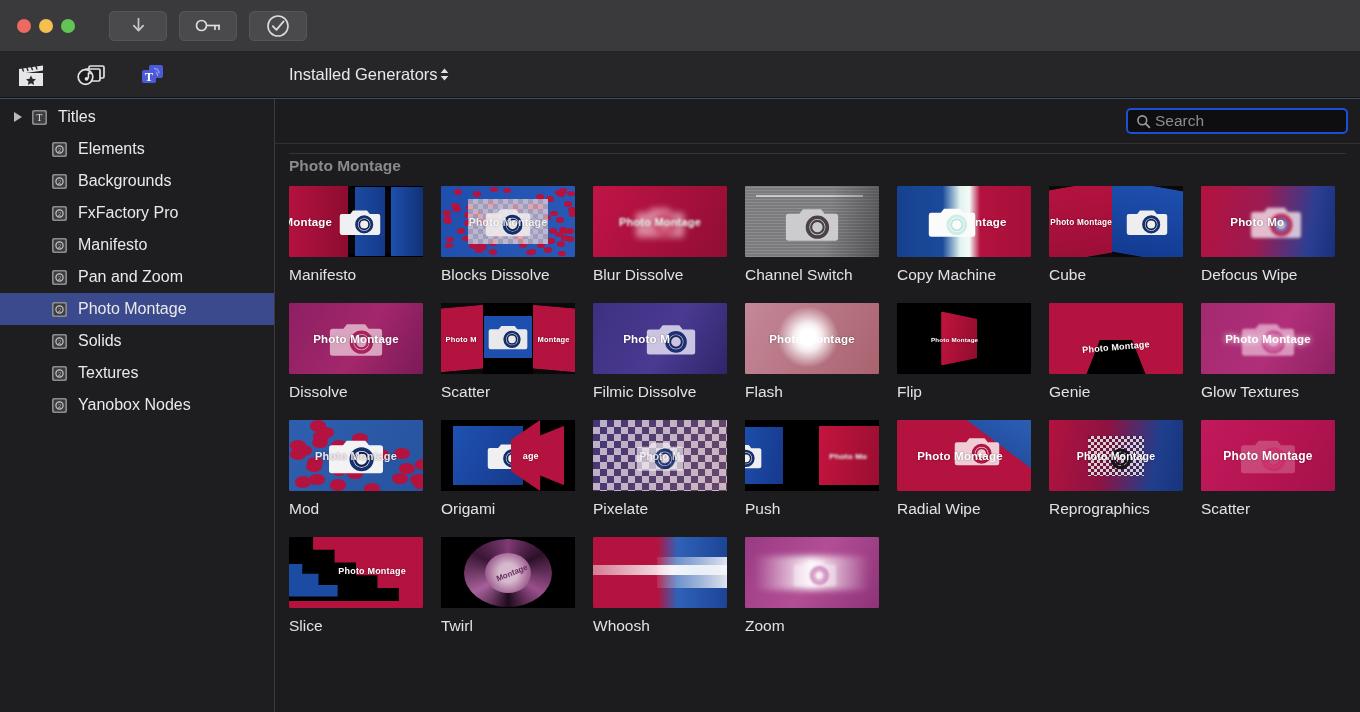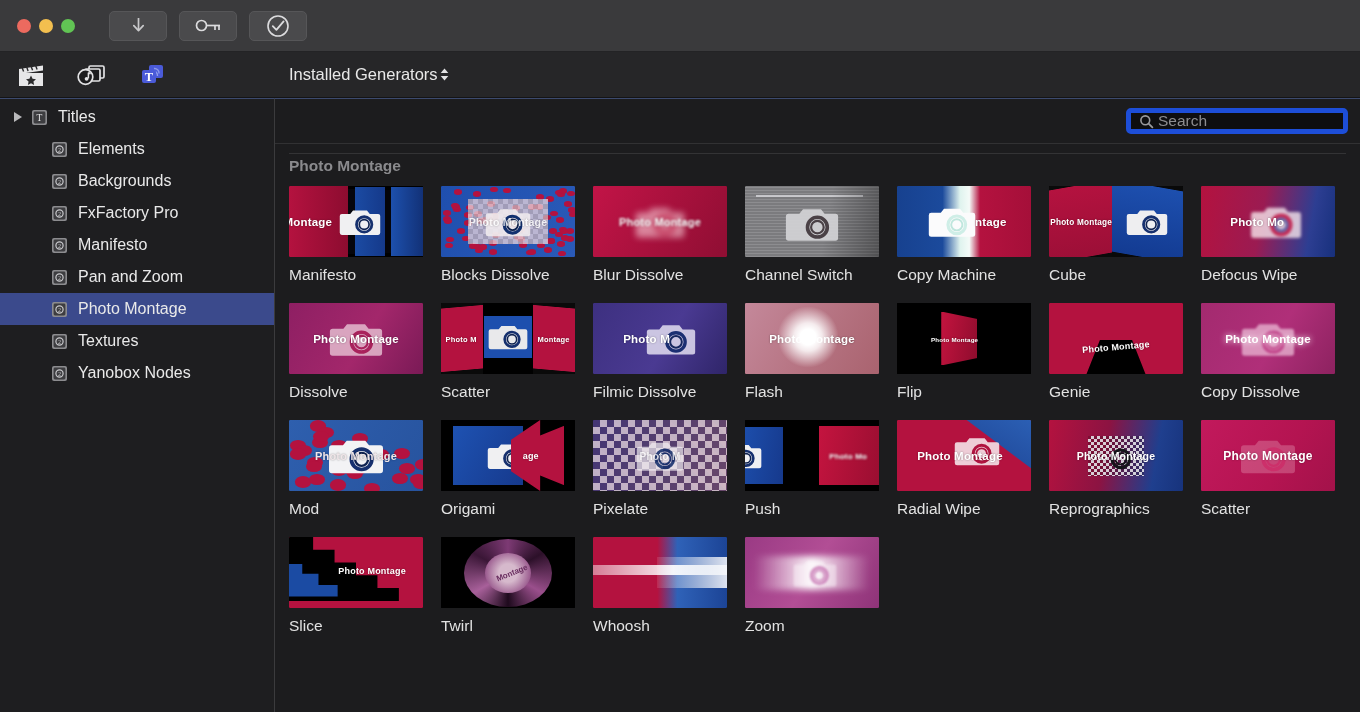--- a/index.html
+++ b/index.html
@@ -89,21 +89,21 @@
   }
   .searchbar {
     position: relative; height: 45px;
     border-bottom: 1px solid #313133;
     display: flex; align-items: center; justify-content: flex-end;
     padding-right: 12px;
   }
   .search-field {
     width: 222px; height: 26px;
     background: #0e0e10;
-    border: 5px solid #1d4ed8;
+    border: 2px solid #1d4ed8;
     border-radius: 5px;
     display: flex; align-items: center;
     padding-left: 8px; gap: 4px;
   }
   .search-ph { color: #8d8d90; font-size: 15.5px; }
 
   .content {
     position: relative;
     height: 569px;
     overflow: hidden;
@@ -302,20 +302,32 @@
         <span class="disc"></span>
         <span class="sicon">
           <svg width="17" height="17" viewBox="0 0 17 17">
   <rect x="1" y="1" width="15" height="15" rx="2" fill="#8c8c8f"></rect>
   <rect x="2.6" y="2.6" width="11.8" height="11.8" rx="1.4" fill="#3d3d40"></rect>
   <circle cx="8.5" cy="8.5" r="3.6" fill="none" stroke="#c8c8cb" stroke-width="1.2"></circle>
   <text x="8.5" y="11.3" font-family="Liberation Serif, serif" font-size="6" fill="#c8c8cb" text-anchor="middle">2</text>
 </svg>
         </span>
         <span class="slabel">Photo Montage</span>
+      </div>
+      <div class="srow indent1">
+        <span class="disc"></span>
+        <span class="sicon">
+          <svg width="17" height="17" viewBox="0 0 17 17">
+  <rect x="1" y="1" width="15" height="15" rx="2" fill="#8c8c8f"></rect>
+  <rect x="2.6" y="2.6" width="11.8" height="11.8" rx="1.4" fill="#3d3d40"></rect>
+  <circle cx="8.5" cy="8.5" r="3.6" fill="none" stroke="#c8c8cb" stroke-width="1.2"></circle>
+  <text x="8.5" y="11.3" font-family="Liberation Serif, serif" font-size="6" fill="#c8c8cb" text-anchor="middle">2</text>
+</svg>
+        </span>
+        <span class="slabel">Solids</span>
       </div>
       <div class="srow indent1">
         <span class="disc"></span>
         <span class="sicon">
           <svg width="17" height="17" viewBox="0 0 17 17">
   <rect x="1" y="1" width="15" height="15" rx="2" fill="#8c8c8f"></rect>
   <rect x="2.6" y="2.6" width="11.8" height="11.8" rx="1.4" fill="#3d3d40"></rect>
   <circle cx="8.5" cy="8.5" r="3.6" fill="none" stroke="#c8c8cb" stroke-width="1.2"></circle>
   <text x="8.5" y="11.3" font-family="Liberation Serif, serif" font-size="6" fill="#c8c8cb" text-anchor="middle">2</text>
 </svg>
@@ -606,21 +618,21 @@
             <div class="t-fill" style="background:linear-gradient(120deg,#a32a6f,#b02f79 55%,#8d2260)"></div>
     <div style="position:absolute;left:50%;top:50%;transform:translate(-50%,-50%);z-index:2;filter:blur(1.1px)">
               <svg class="cam" width="54" height="39" viewBox="0 0 60 43" style="opacity:1">
     <path d="M4 10 h12 l4-5 h20 l4 5 h12 a3 3 0 0 1 3 3 v24 a3 3 0 0 1 -3 3 h-52 a3 3 0 0 1 -3 -3 v-24 a3 3 0 0 1 3 -3 z" fill="rgba(247,214,232,.62)"></path>
     <circle cx="36" cy="25" r="11" fill="none" stroke="#c34a8e" stroke-width="4"></circle>
     <circle cx="36" cy="25" r="7" fill="none" stroke="#c34a8e" stroke-width="2.4"></circle>
   </svg>
             </div>
     <span class="pm-text" style="font-size:11.5px;filter:blur(.7px);text-shadow:0 0 6px #fff">Photo Montage</span>
           </div>
-          <div class="cell-label">Copy Dissolve</div>
+          <div class="cell-label">Glow Textures</div>
         </div>
         <div class="cell">
           <div class="thumb">
             <div class="t-fill" style="background:linear-gradient(120deg,#2e5fae,#27539e)"></div>
     <div style="position:absolute;left:77.22490826016292%;top:74.0072037493228%;width:16px;height:11.2px;background:#b4123f;border-radius:50%"></div>
             <div style="position:absolute;left:62.564834946300834%;top:40.43096389324637%;width:16px;height:11.2px;background:#b4123f;border-radius:50%"></div>
             <div style="position:absolute;left:31.151816968107596%;top:28.478806906350655%;width:16px;height:11.2px;background:#b4123f;border-radius:50%"></div>
             <div style="position:absolute;left:16.799074026290327%;top:24.054624553988106%;width:16px;height:11.2px;background:#b4123f;border-radius:50%"></div>
             <div style="position:absolute;left:90.25788947234832%;top:75.81374406385294%;width:16px;height:11.2px;background:#b4123f;border-radius:50%"></div>
             <div style="position:absolute;left:31.071652974234894%;top:62.63473931621047%;width:16px;height:11.2px;background:#b4123f;border-radius:50%"></div>

